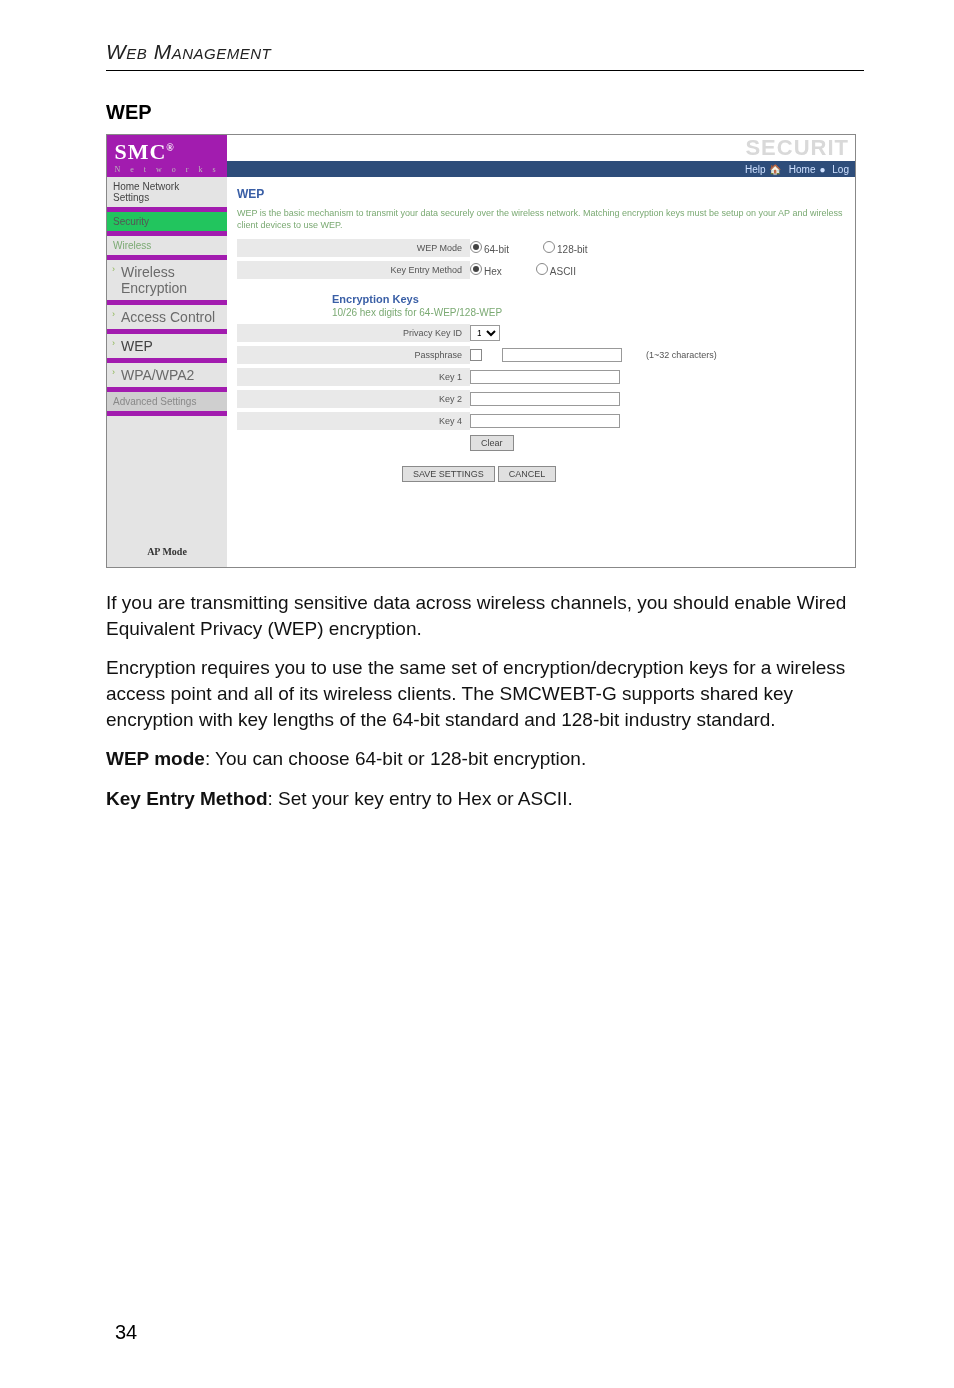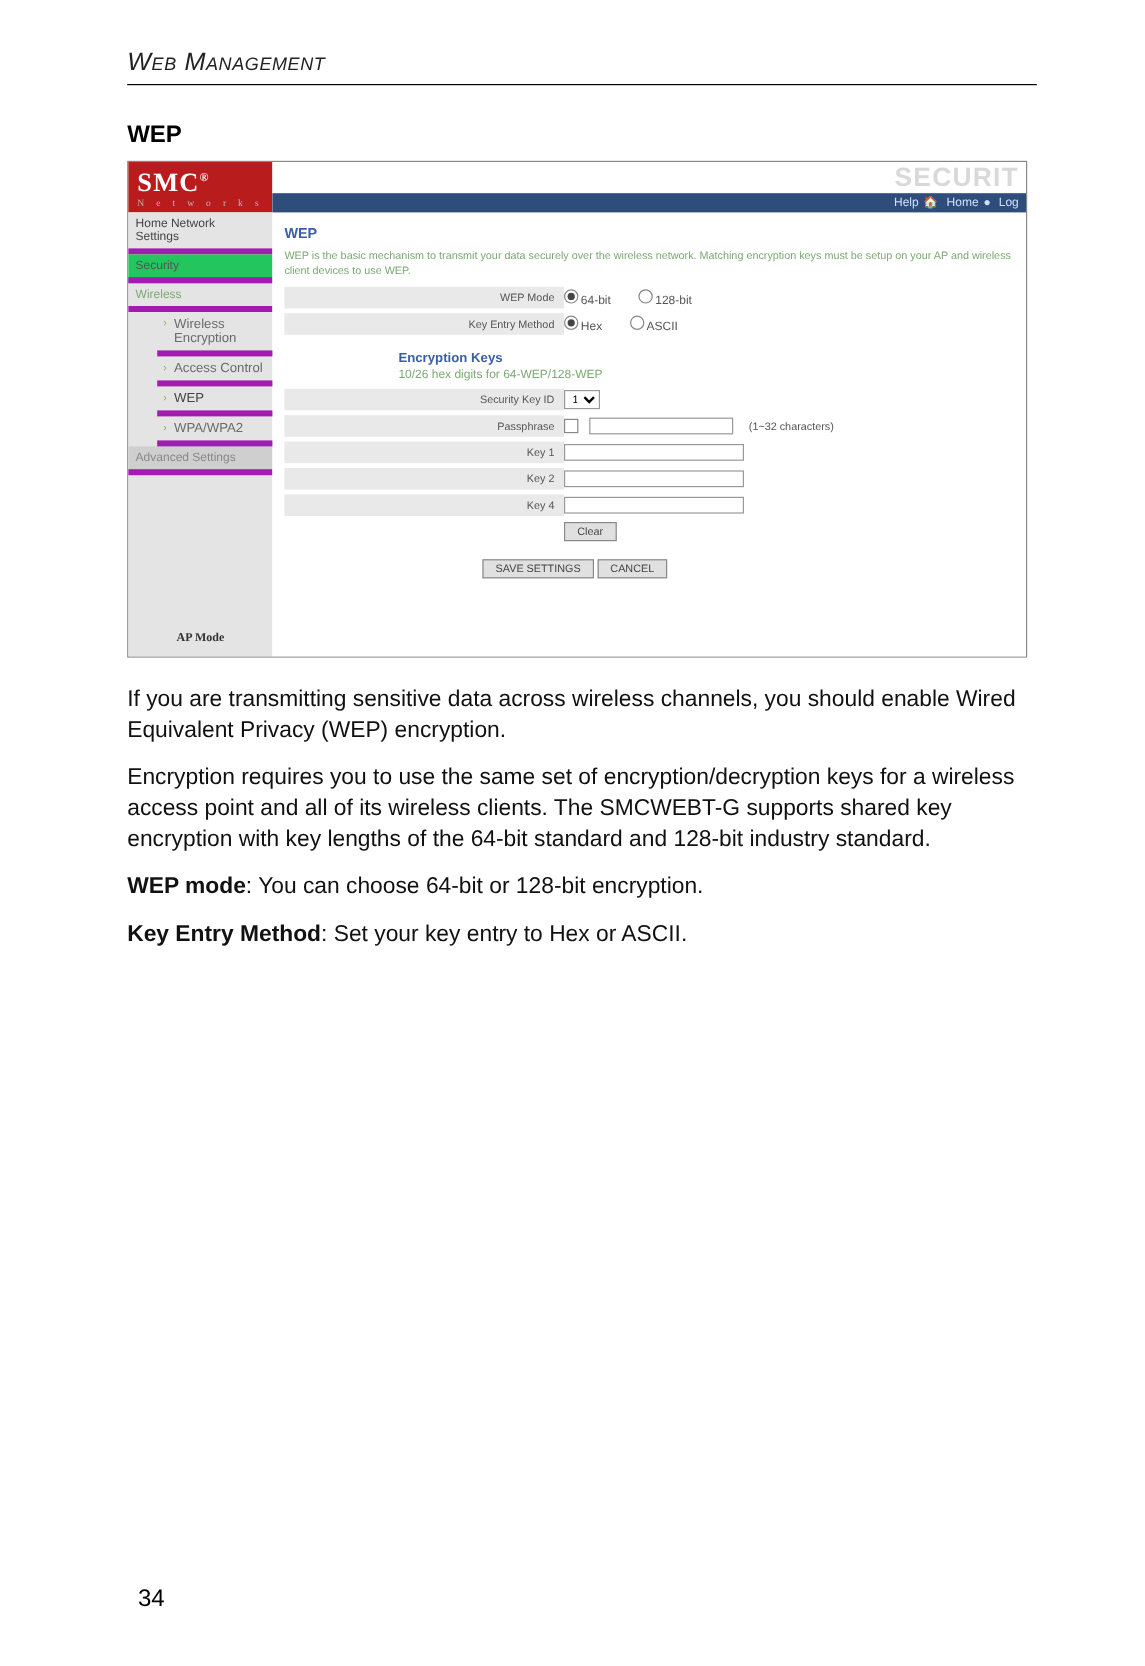--- a/index.html
+++ b/index.html
@@ -44,21 +44,21 @@
     font-size:10px;
     color:#4a4a4a;
     border:1px solid #888;
   }
   .ui-top {
     display:flex;
     height:42px;
   }
   .logo-cell {
     width:120px;
-    background:#b91c1c;
+    background:#a21caf;
     color:#fff;
     display:flex;
     align-items:center;
     justify-content:center;
     font-family: "Times New Roman", serif;
     font-size:22px;
     font-weight:bold;
     letter-spacing:1px;
   }
   .logo-cell small { font-size:8px; display:block; letter-spacing:4px; color:#bcbcbc; font-family:Verdana; font-weight:normal;}
@@ -108,23 +108,22 @@
     color:#444;
     font-weight:normal;
   }
   .side-item.section {
     background:#22c55e;
     color:#555;
   }
   .side-sub {
     padding-left:14px;
     color:#6a6a6a;
-    font-size:11px;
+    font-size:14px;
     position:relative;
-    margin-left:24px;
   }
   .side-sub::before{
     content:"›";
     position:absolute;
     left:5px;
     color:#8bb552;
     font-size:9px;
   }
   .side-sub.active { color:#444; }
   .side-advanced { background:#cfcfcf; color:#888; }
@@ -167,21 +166,21 @@
     padding-right:8px;
     background:#e9e9e9;
     height:18px;
     line-height:18px;
     font-size:9px;
   }
   .form-ctrl {
     flex:1;
     display:flex;
     align-items:center;
-    gap:5px;
+    gap:16px;
   }
   .radio {
     width:10px;height:10px;border:1px solid #888;border-radius:50%;display:inline-block;margin-right:2px;position:relative;
   }
   .radio.on::after{content:"";position:absolute;inset:2px;border-radius:50%;background:#444;}
   .opt {margin-right:18px;}
   .sect-title {
     color:#3a5fa6;
     font-weight:bold;
     font-size:11px;
@@ -287,21 +286,21 @@
           <div class="form-ctrl">
             <span class="opt"><span class="radio on"></span><span>Hex</span></span>
             <span class="opt"><span class="radio"></span><span>ASCII</span></span>
           </div>
         </div>
 
         <div class="sect-title">Encryption Keys</div>
         <div class="sect-sub">10/26 hex digits for 64-WEP/128-WEP</div>
 
         <div class="form-row">
-          <div class="form-label">Security Key ID</div>
+          <div class="form-label">Privacy Key ID</div>
           <div class="form-ctrl">
             <select class="tinput tselect"><option>1</option></select>
           </div>
         </div>
         <div class="form-row">
           <div class="form-label">Passphrase</div>
           <div class="form-ctrl">
             <span class="chk"></span>
             <input class="tinput w120" style="">
             <span class="hint">(1~32 characters)</span>

